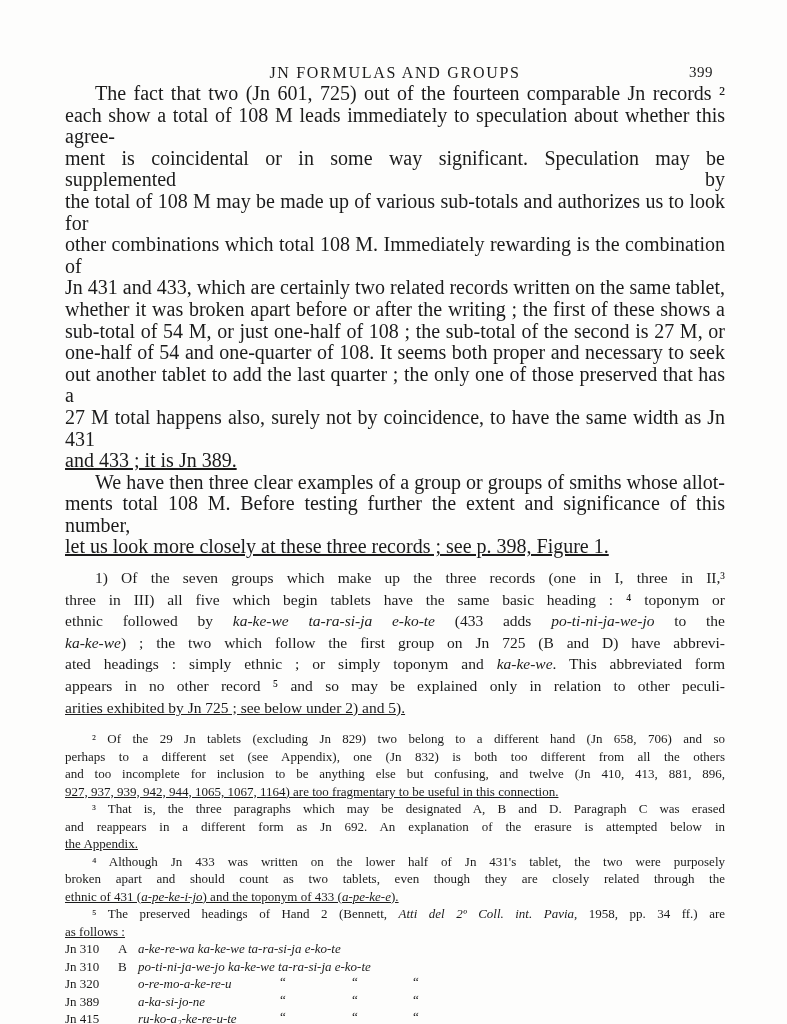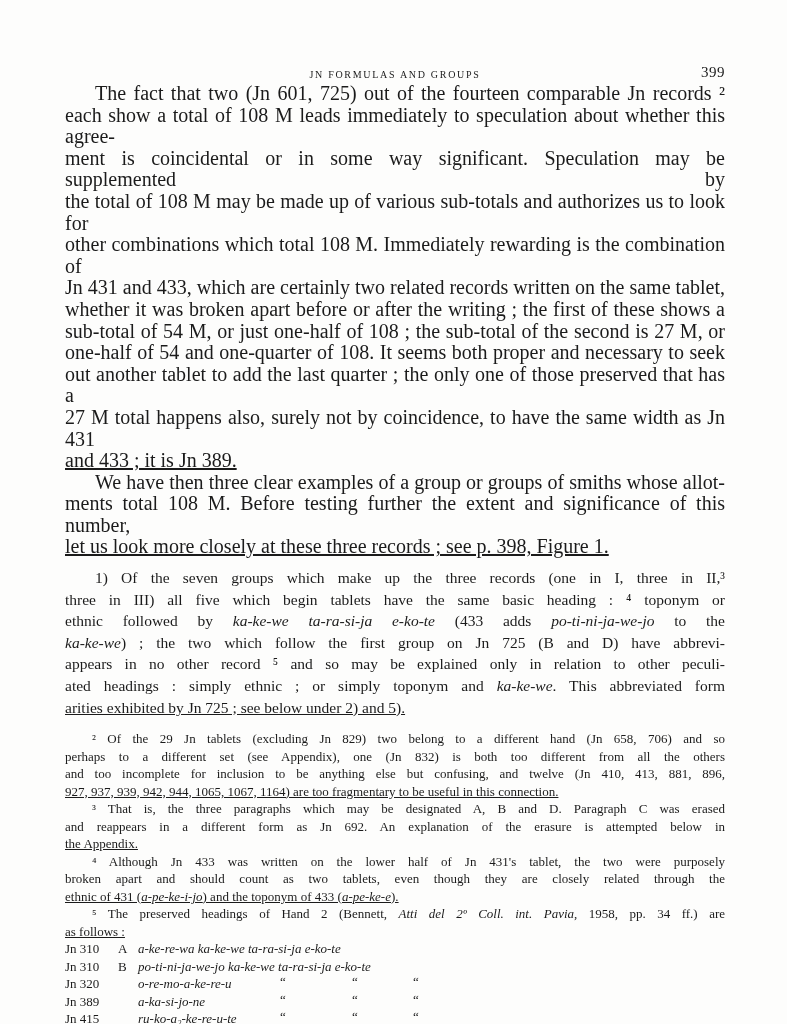--- a/index.html
+++ b/index.html
@@ -8,22 +8,22 @@
     width:787px; height:1024px;
     margin:0 auto;
     background:#fdfdfc;
     font-family:"Liberation Serif","DejaVu Serif",serif;
     color:#1b1b1b;
     overflow:hidden;
   }
   .textblock { position:absolute; left:65px; top:0; width:660px; }
 
   .running-header { position:relative; margin-top:64px; height:19px; text-align:center; }
-  .header-title { font-size:10px; letter-spacing:1.7px; }
-  .page-number { position:absolute; right:0; top:0; font-size:15px; letter-spacing:0.5px; }
+  .header-title { font-size:16px; letter-spacing:1.7px; }
+  .page-number { position:absolute; right:12px; top:0; font-size:15px; letter-spacing:0.5px; }
 
   .body-text { margin-top:0; font-size:20px; line-height:21.6px; }
   .line { text-align:justify; text-align-last:justify; }
   .line.last { text-align-last:left;text-decoration:underline; }
   .body-text .line.indent { padding-left:30px; }
 
   .section-heading {
     margin:11px 0 0 0;
     font-weight:normal;
     font-variant:small-caps;
@@ -82,22 +82,22 @@
         </div>
       </div>
 
 
     <div class="section-paragraphs">
         <div>
           <div class="line indent">1) Of the seven groups which make up the three records (one in I, three in II,³</div>
           <div class="line">three in III) all five which begin tablets have the same basic heading : ⁴ toponym or</div>
           <div class="line">ethnic followed by <i>ka-ke-we ta-ra-si-ja e-ko-te</i> (433 adds <i>po-ti-ni-ja-we-jo</i> to the</div>
           <div class="line"><i>ka-ke-we</i>) ; the two which follow the first group on Jn 725 (B and D) have abbrevi-</div>
+          <div class="line">ated headings : simply ethnic ; or simply toponym and <i>ka-ke-we</i>. This abbreviated form</div>
           <div class="line">appears in no other record ⁵ and so may be explained only in relation to other peculi-</div>
-          <div class="line">ated headings : simply ethnic ; or simply toponym and <i>ka-ke-we</i>. This abbreviated form</div>
           <div class="line last">arities exhibited by Jn 725 ; see below under 2) and 5).</div>
         </div>
       </div>
 
     <div class="footnotes">
       <div id="fn-blocks">
           <div>
             <div class="line indent">² Of the 29 Jn tablets (excluding Jn 829) two belong to a different hand (Jn 658, 706) and so</div>
             <div class="line">perhaps to a different set (see Appendix), one (Jn 832) is both too different from all the others</div>
             <div class="line">and too incomplete for inclusion to be anything else but confusing, and twelve (Jn 410, 413, 881, 896,</div>

